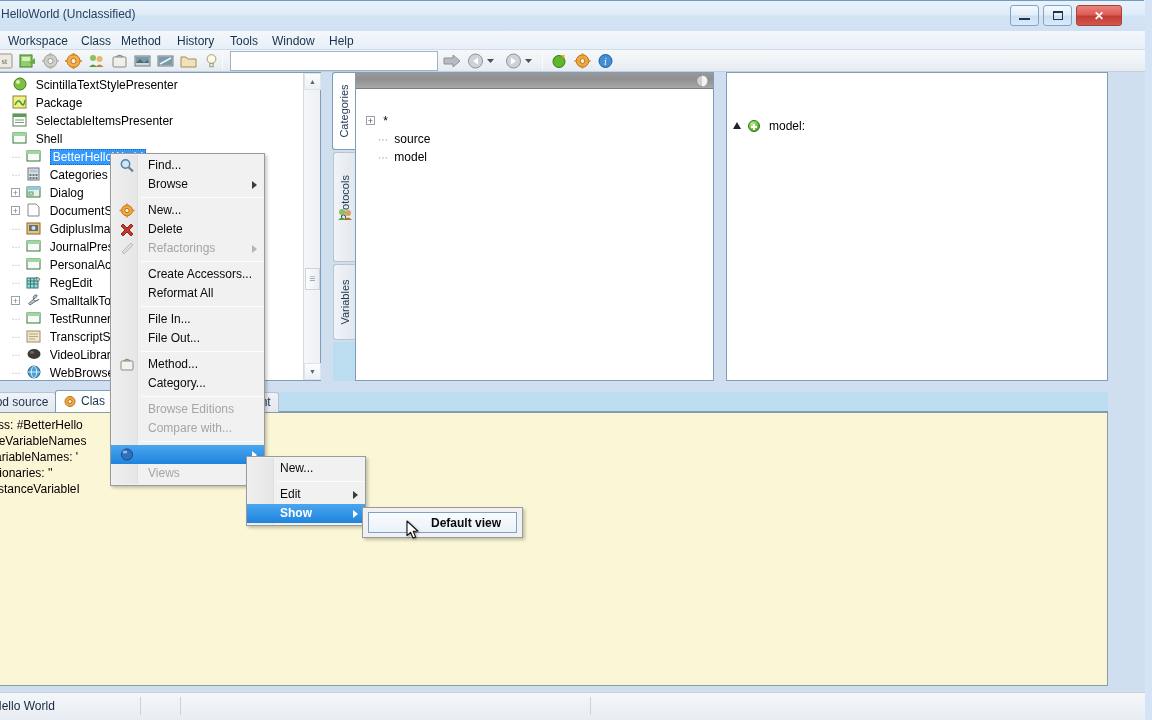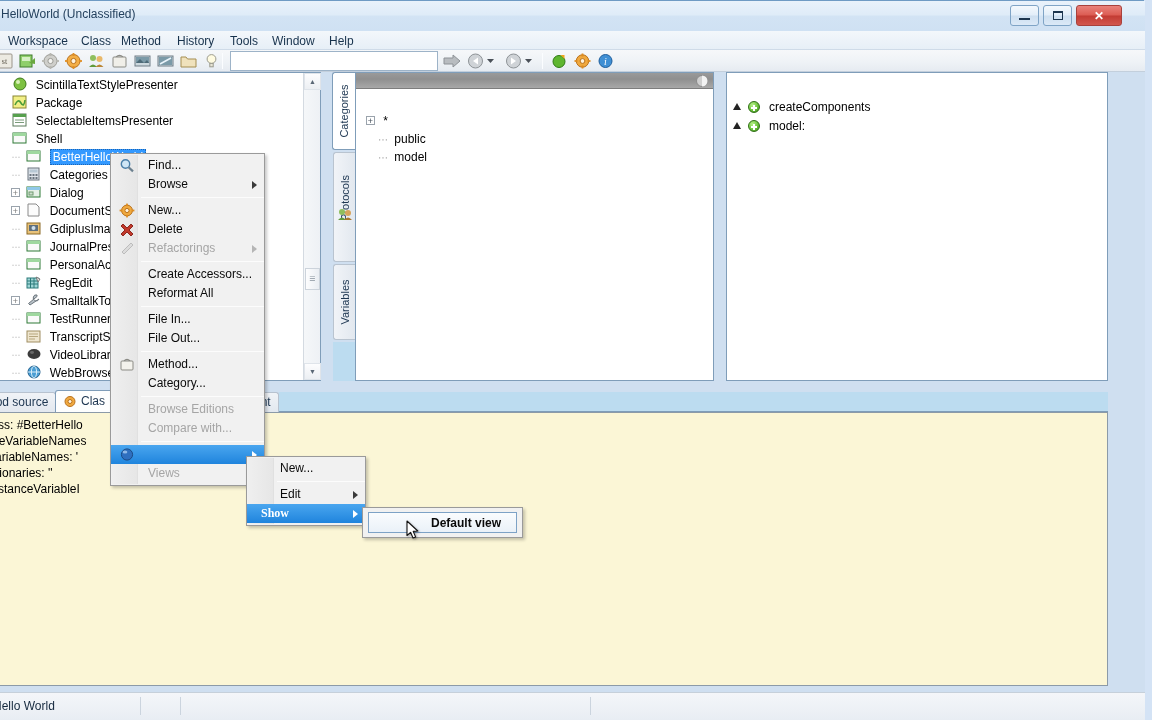--- a/index.html
+++ b/index.html
@@ -746,36 +746,31 @@
             </svg>
         </span>
       </div>
       <div id="cats-body">
         <div class="cat-row" style="padding-left: 10px; position: absolute; left: 0px; right: 0px; top: 22px;">
           <span class="expander">+</span>
           <span style="margin-left:5px">*</span>
         </div>
         <div class="cat-row" style="padding-left: 22px; position: absolute; left: 0px; right: 0px; top: 40px;">
           <span style="color:#a0a0a0;font-size:10px;">⋯</span>
-          <span style="margin-left:3px">public</span>
+          <span style="margin-left:3px">source</span>
         </div>
         <div class="cat-row" style="padding-left: 22px; position: absolute; left: 0px; right: 0px; top: 58px;">
           <span style="color:#a0a0a0;font-size:10px;">⋯</span>
           <span style="margin-left:3px">model</span>
         </div>
       </div>
     </div>
 
     <div class="pane" id="pane-methods">
       <div id="methods-body">
-        <div class="m-row" style="position: absolute; left: 0px; right: 0px; top: 2px;">
-          <span class="tri"></span>
-          <span class="plus"></span>
-          <span class="mlbl">createComponents</span>
-        </div>
         <div class="m-row" style="position: absolute; left: 0px; right: 0px; top: 21px;">
           <span class="tri"></span>
           <span class="plus"></span>
           <span class="mlbl">model:</span>
         </div>
       </div>
     </div>
 
     <div id="radio-row">
       <div class="radio checked" style="left:8px">
@@ -931,21 +926,21 @@
   <div class="ctxmenu" id="ctx-2" style="left:253px; top:455px; width:120px;">
     <div class="gutter"></div>
     <div class="mi" style="padding-left:33px">
       <span>New...</span>
     </div>
     <div class="msep"></div>
     <div class="mi" style="padding-left:33px">
       <span>Edit</span>
       <span class="arrow"></span>
     </div>
-    <div class="mi hl" style="padding-left:14px;font-weight:bold;font-family:Liberation Serif, serif;">
+    <div class="mi hl" style="padding-left:33px;font-weight:bold;">
       <span>Show</span>
       <span class="arrow"></span>
     </div>
   </div>
 
   <div class="ctxmenu" id="ctx-3" style="left:369px; top:506px; width:161px; padding:4px 3px;">
     <div class="mi boxed">
       <span>Default view</span>
     </div>
   </div>

